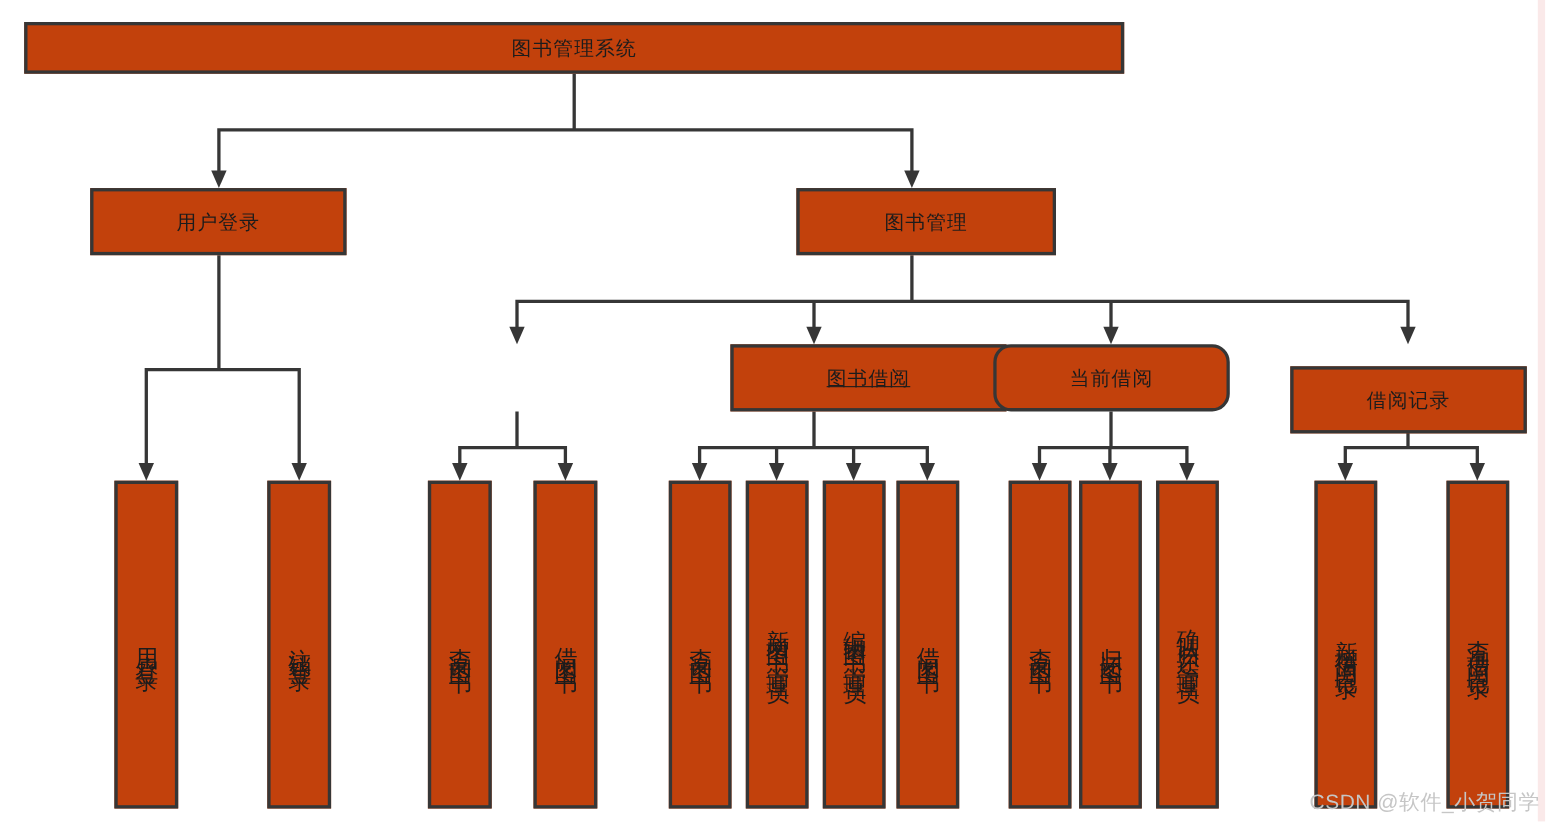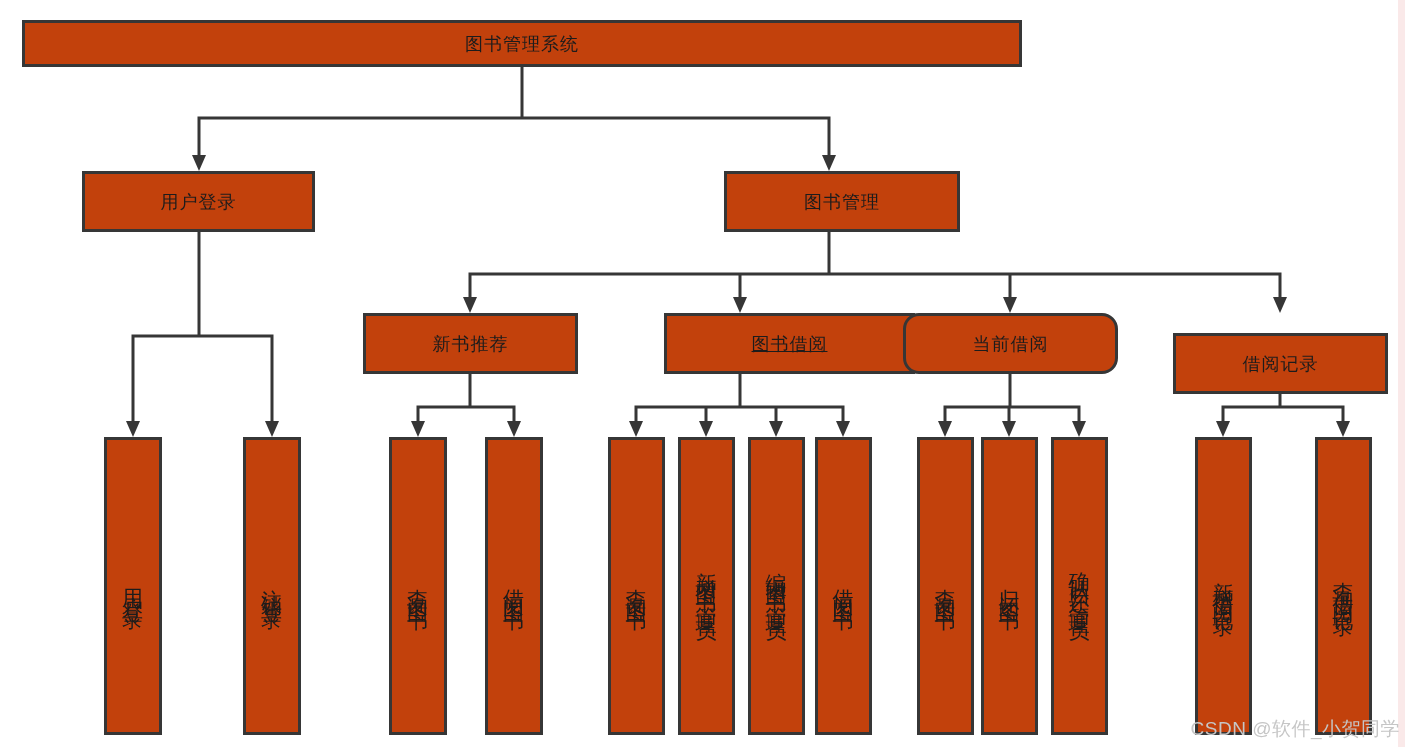--- a/index.html
+++ b/index.html
@@ -112,21 +112,20 @@
       <polygon points="1216,421 1230,421 1223,437"></polygon>
       <polygon points="1336,421 1350,421 1343,437"></polygon>
     </g>
   </svg>
 
   <div class="node hbox" style="left:22px; top:20px; width:1000px; height:47px;">图书管理系统</div>
 
   <div class="node hbox" style="left:82px; top:171px; width:233px; height:61px;">用户登录</div>
   <div class="node hbox" style="left:712px; top:171px; width:236px; height:61px;margin-left:12px;">图书管理</div>
 
-  <div class="node hbox" style="left:363px; top:313px; width:215px; height:61px;">新书推荐</div>
   <div class="node hbox" style="left:664px; top:313px; width:251px; height:61px;text-decoration:underline;">图书借阅</div>
   <div class="node hbox" style="left:903px; top:313px; width:215px; height:61px;border-radius:16px;">当前借阅</div>
   <div class="node hbox" style="left:1173px; top:313px; width:215px; height:61px;margin-top:20px;">借阅记录</div>
 
   <div class="node vbox" style="left:104px; top:437px; width:58px; height:298px;">用户登录</div>
   <div class="node vbox" style="left:243px; top:437px; width:58px; height:298px;">注销登录</div>
 
   <div class="node vbox" style="left:389px; top:437px; width:58px; height:298px;">查询图书</div>
   <div class="node vbox" style="left:485px; top:437px; width:58px; height:298px;">借阅图书</div>
 

